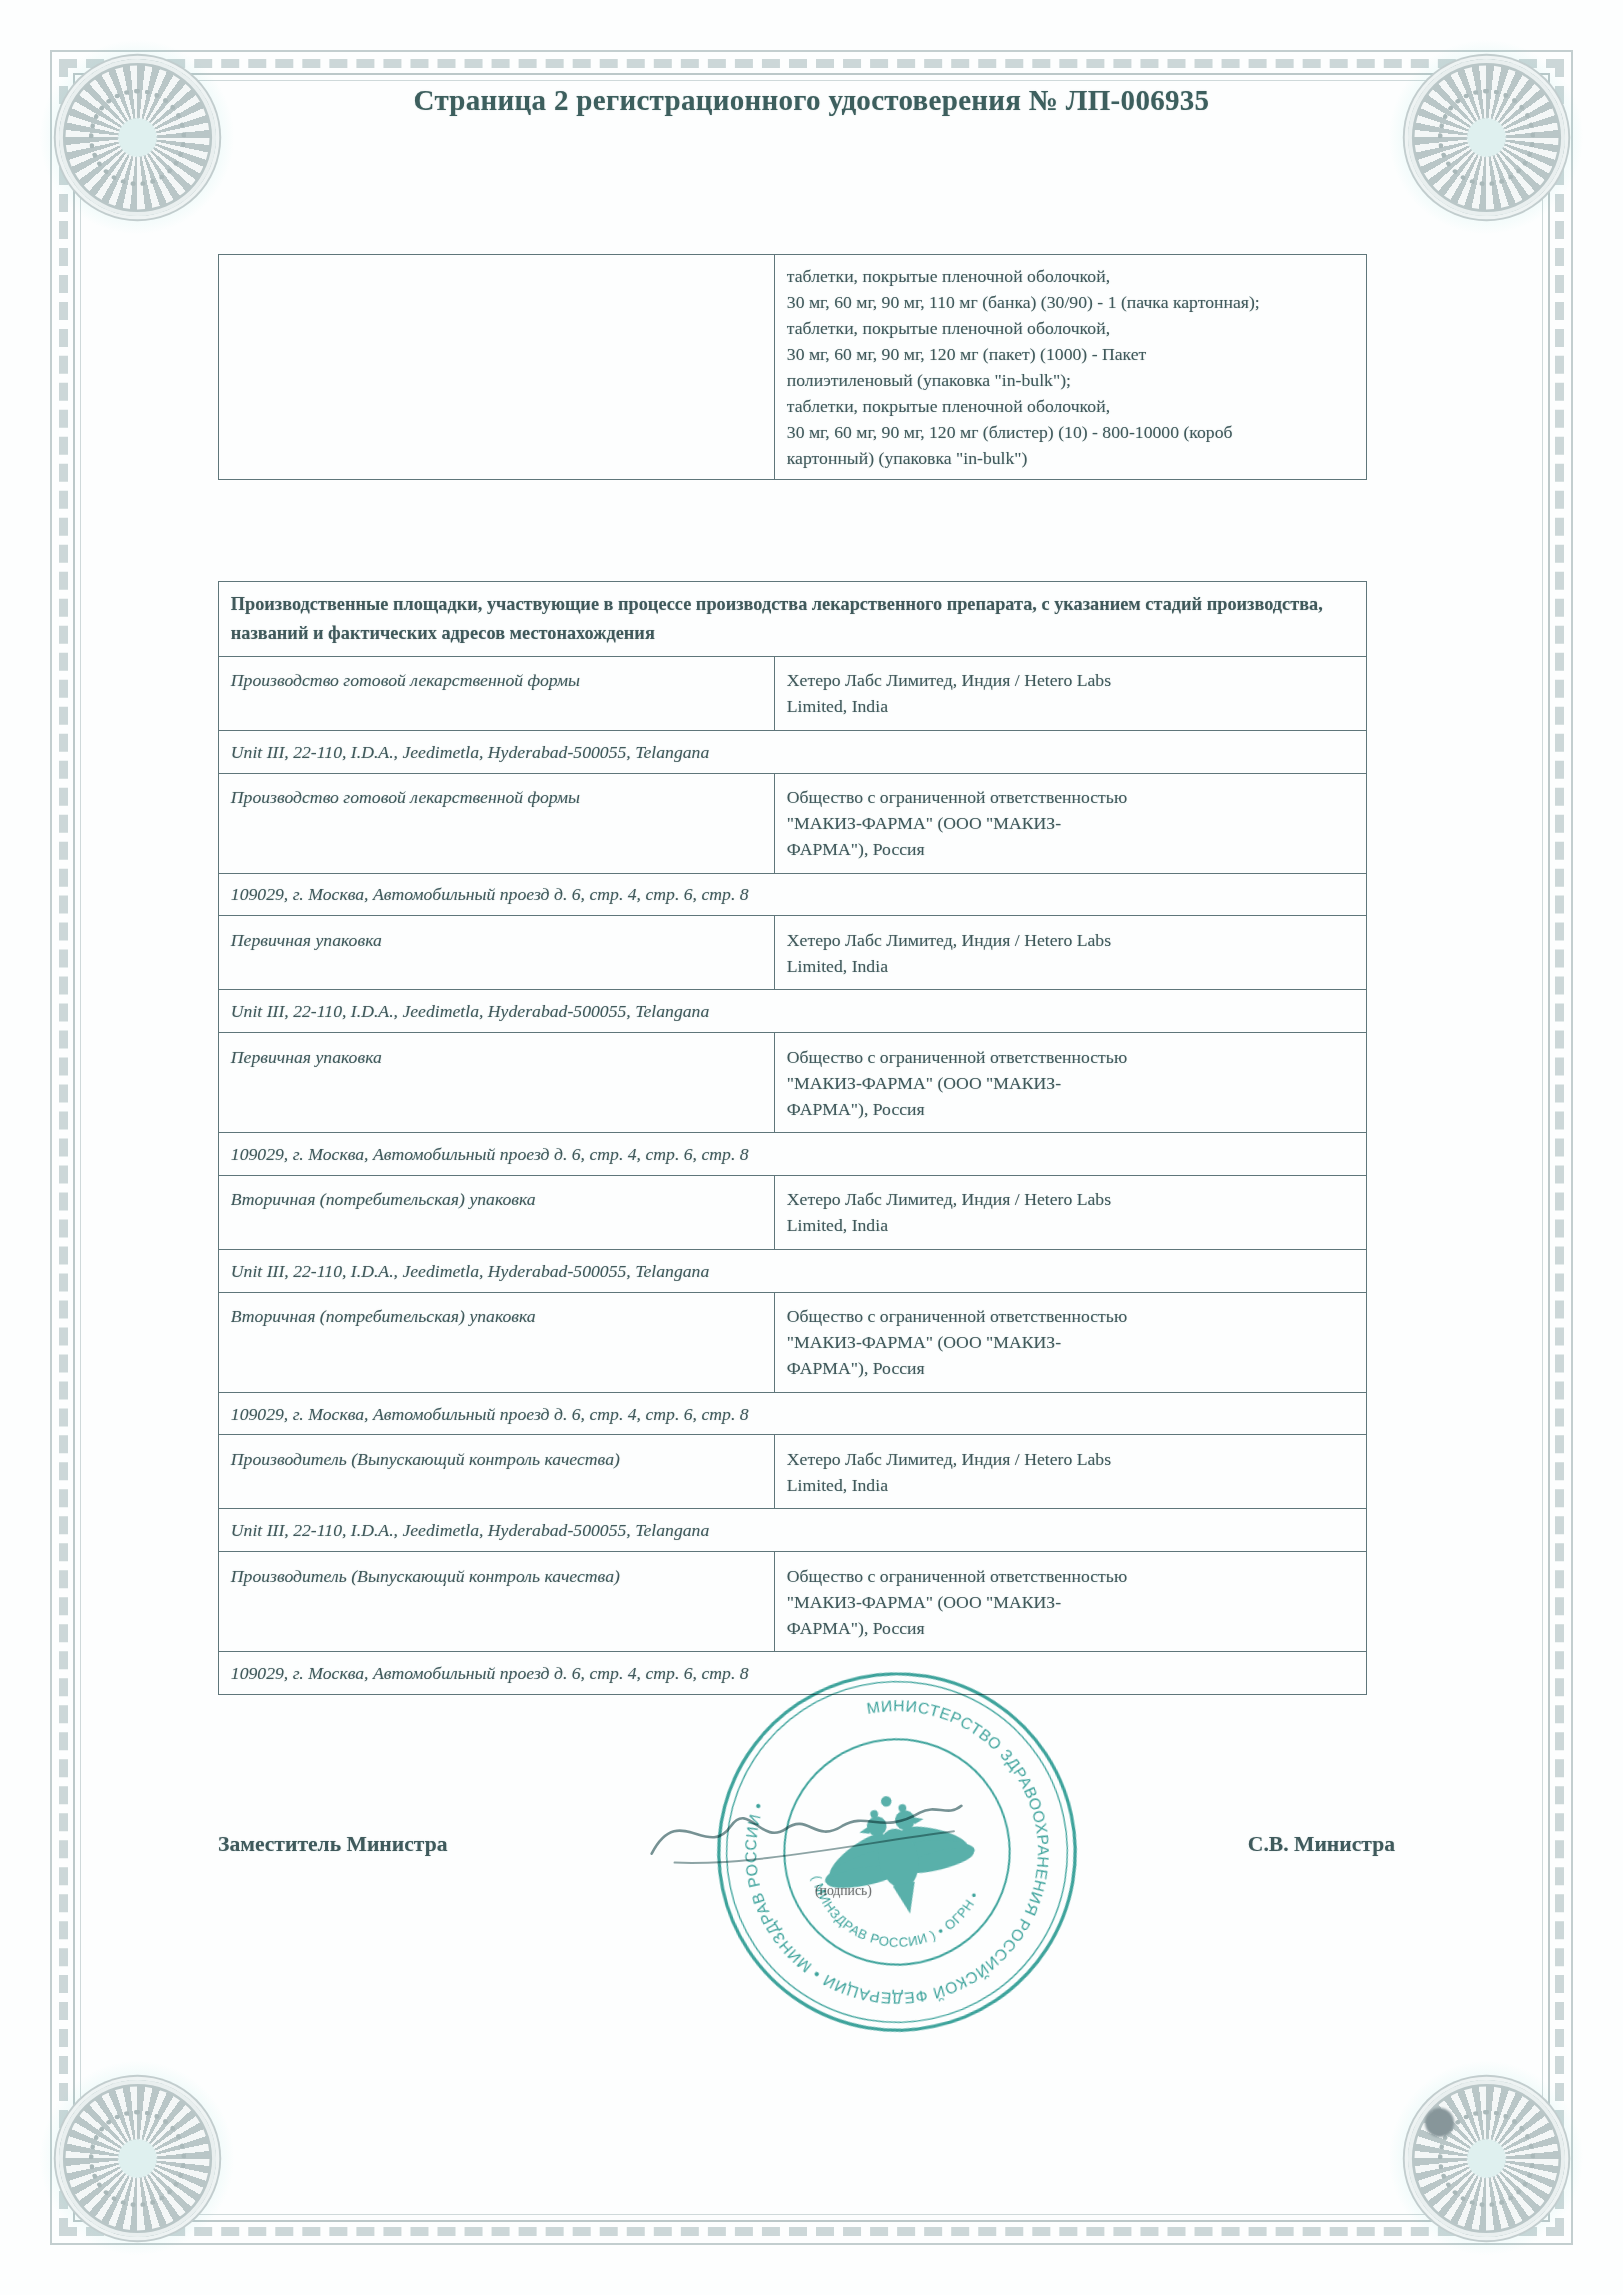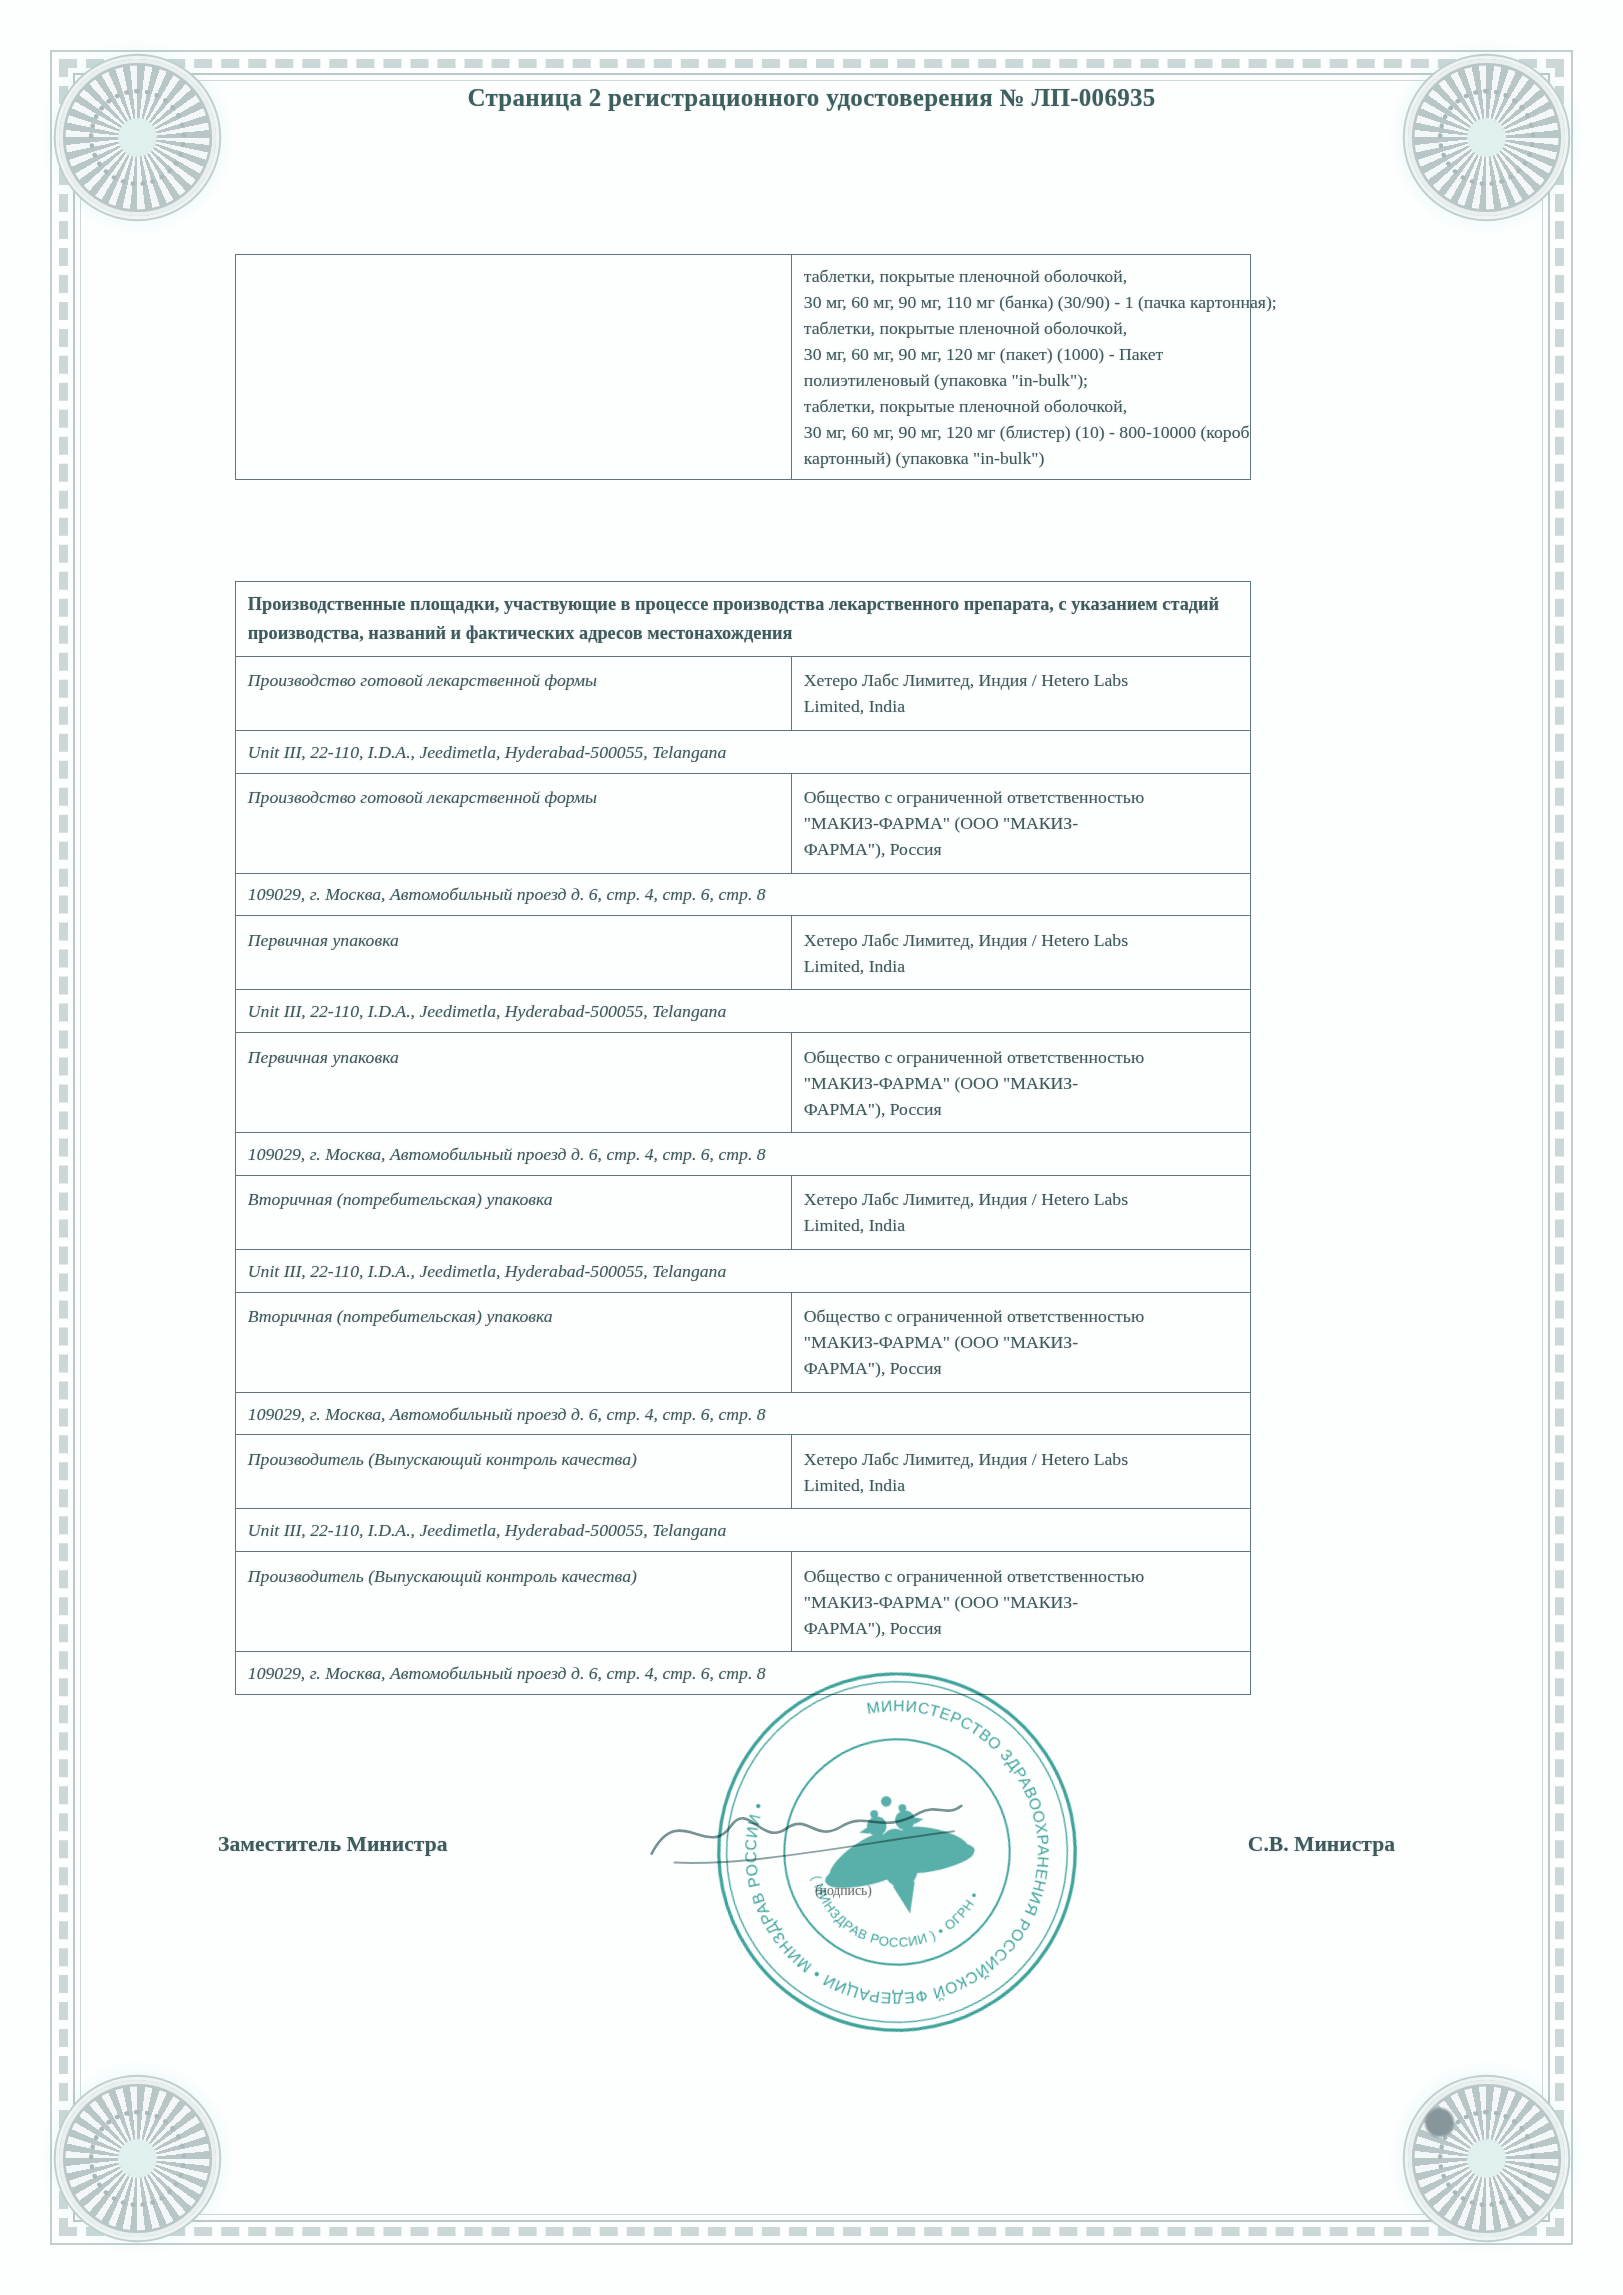--- a/index.html
+++ b/index.html
@@ -28,24 +28,24 @@
     background:radial-gradient(circle,#dff0ef 0 30%,transparent 33%);
   }
   .splotch{position:absolute;width:222px;height:222px;border-radius:50%;
     background:radial-gradient(circle, rgba(64,205,196,.38), rgba(64,205,196,0) 62%);pointer-events:none;}
   .gray-dot{position:absolute;left:1425px;top:2108px;width:29px;height:29px;border-radius:50%;
     background:#87969a;filter:blur(0.8px);}
   
   .scan{ text-shadow:0 0 1.3px rgba(60,100,100,.33); }
   .page-title{
     position:absolute;left:0;right:0;top:84px;text-align:center;
-    font-size:25px;font-weight:bold;letter-spacing:0.3px;color:#3d5f5e;
+    font-size:29px;font-weight:bold;letter-spacing:0.3px;color:#3d5f5e;
   }
   table.doc-table{
-    position:absolute;left:235px;width:1016px;border-collapse:collapse;table-layout:fixed;
+    position:absolute;left:218px;width:1149px;border-collapse:collapse;table-layout:fixed;
     font-size:17.7px;color:#40595b;background:transparent;z-index:2;
   }
   .doc-table td{border:1.3px solid #5f767a;vertical-align:top;}
   .top-table{top:254px;}
   .prod-table{top:581px;}
   .cont-cell{padding:7.9px 11.8px;line-height:26px;}
   .cont-cell div{white-space:nowrap;}
   .req-label{font-weight:bold;padding:8.5px 11.8px;line-height:26px;}
   .req-value{font-weight:bold;padding:8.5px 11.8px;line-height:26px;}
   .section-header{font-weight:bold;padding:7.9px 11.8px;line-height:29px;font-size:18.3px;}

